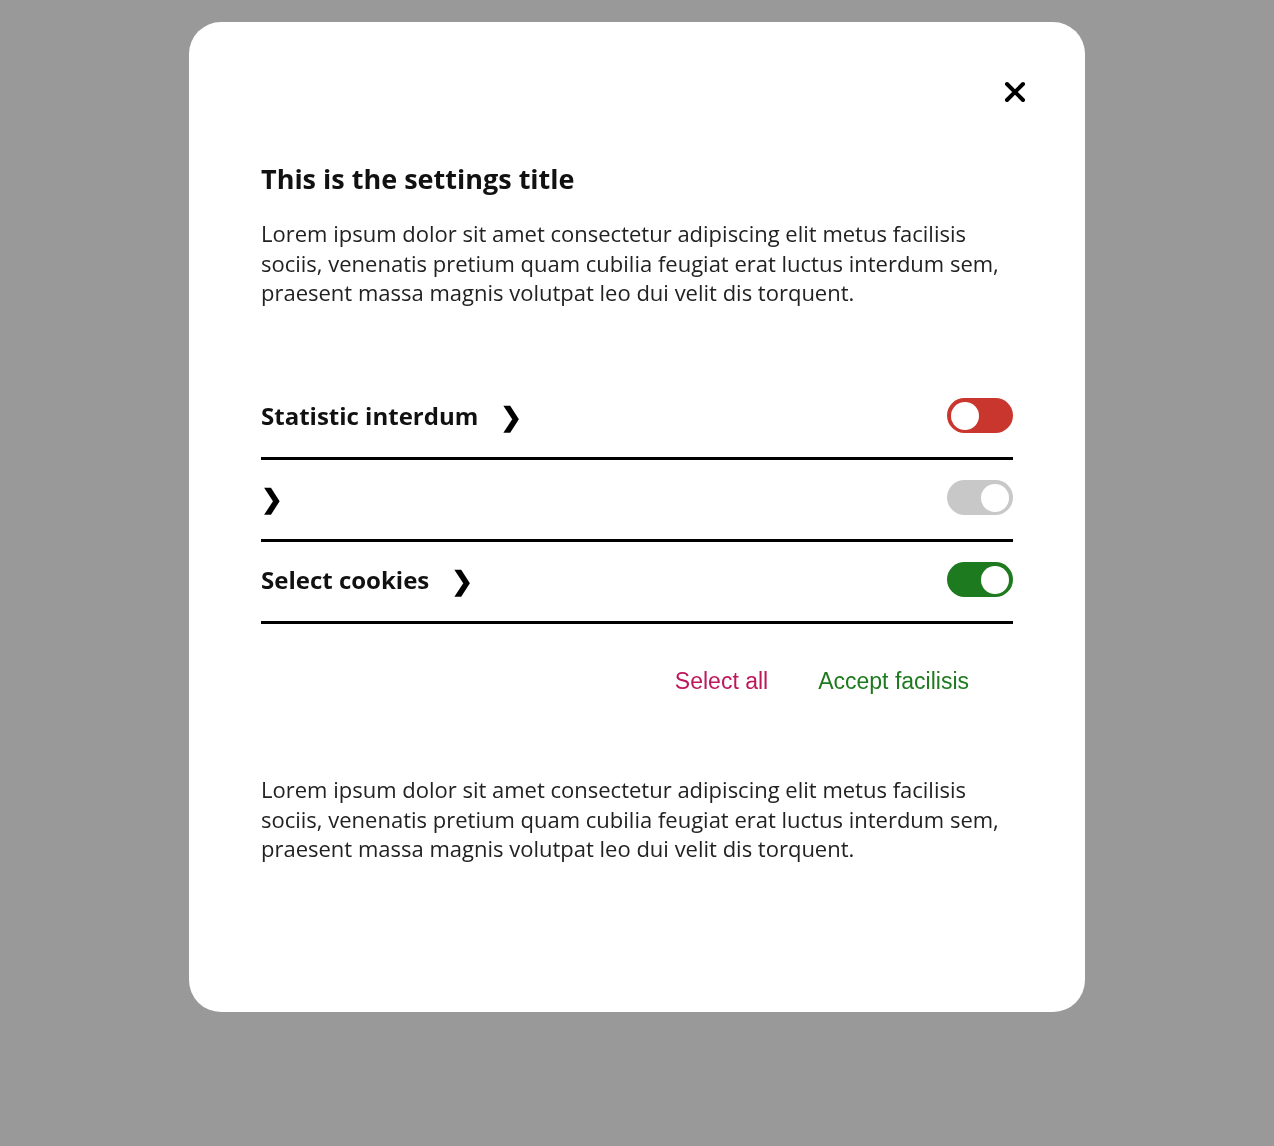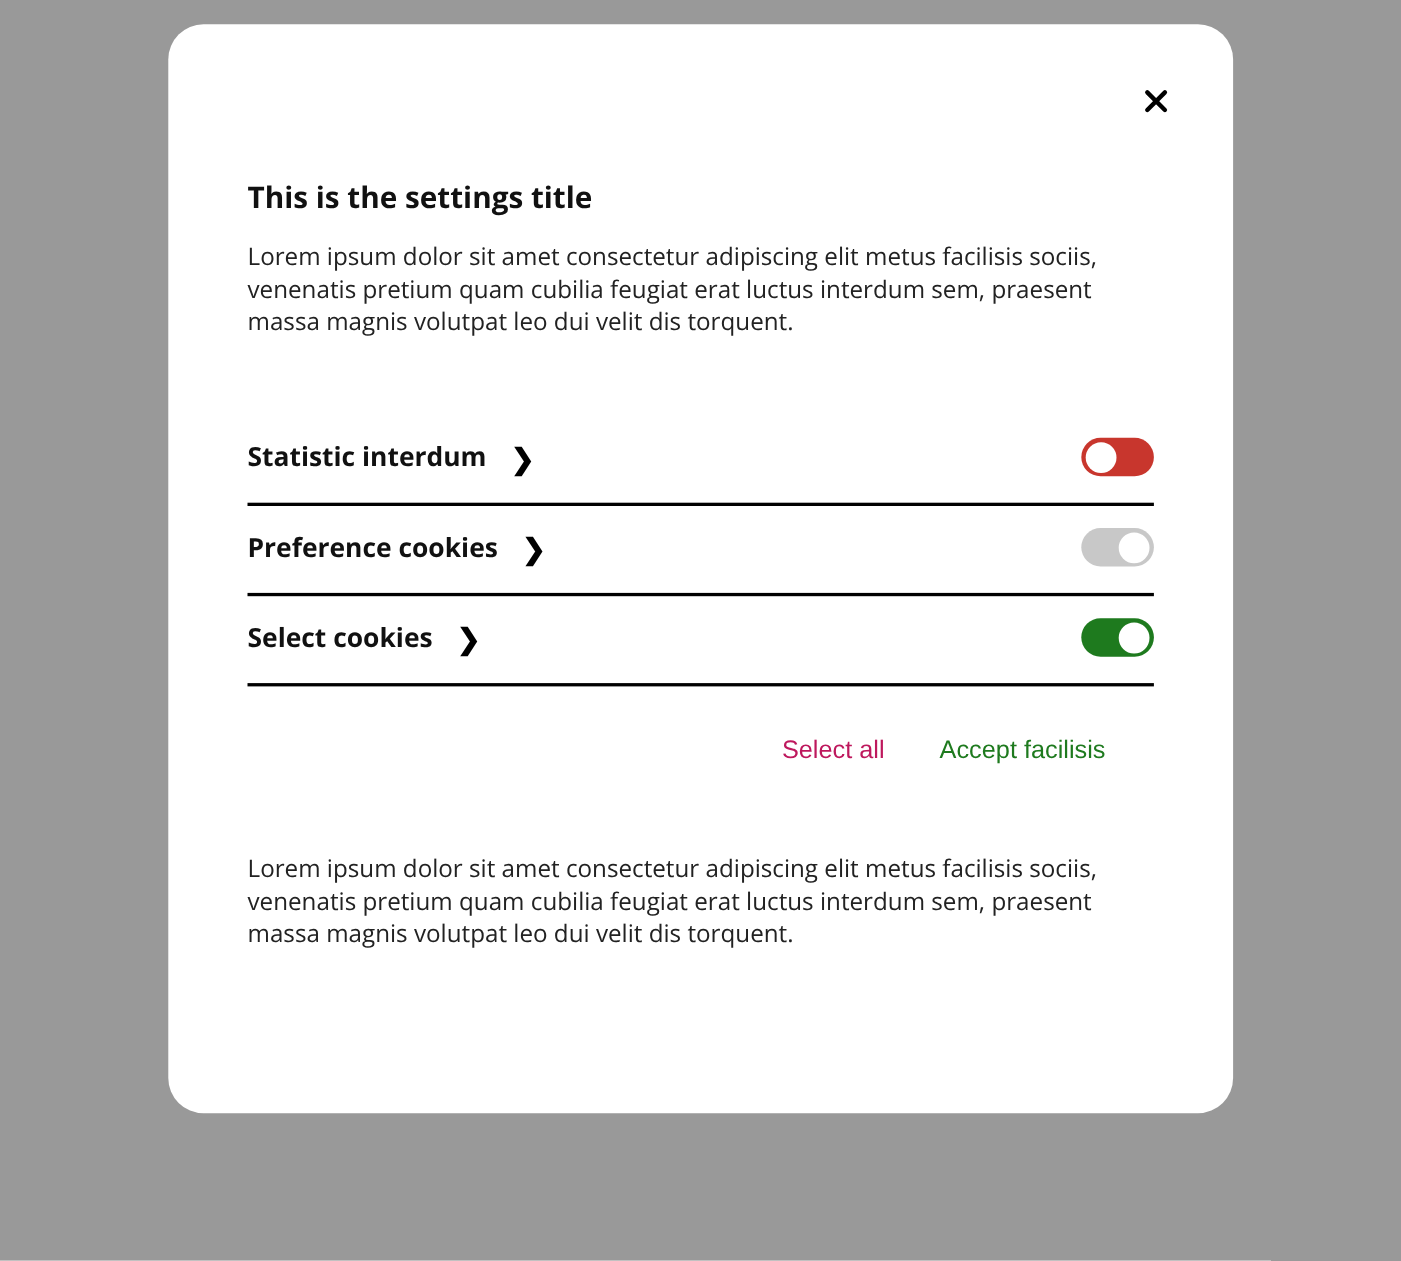--- a/index.html
+++ b/index.html
@@ -13,21 +13,21 @@
       width: 1274px;
       height: 1146px;
       display: flex;
       align-items: flex-start;
       justify-content: center;
       padding-top: 22px;
     }
     .modal {
       background: #fff;
       border-radius: 32px;
-      width: 968px;
+      width: 896px;
       min-height: 990px;
       position: relative;
       padding: 60px 72px 80px 72px;
     }
     .close-btn {
       position: absolute;
       top: 50px;
       right: 50px;
       width: 40px;
       height: 40px;
@@ -141,21 +141,20 @@
       <span class="cat-label">Statistic interdum</span>
       <span class="chevron">❯</span>
     </div>
     <div class="toggle red">
       <div class="toggle-knob"></div>
     </div>
   </div>
 
   <div class="category">
     <div class="cat-left">
-      <span class="cat-label">Preference cookies</span>
       <span class="chevron">❯</span>
     </div>
     <div class="toggle grey">
       <div class="toggle-knob"></div>
     </div>
   </div>
 
   <div class="category">
     <div class="cat-left">
       <span class="cat-label">Select cookies</span>

